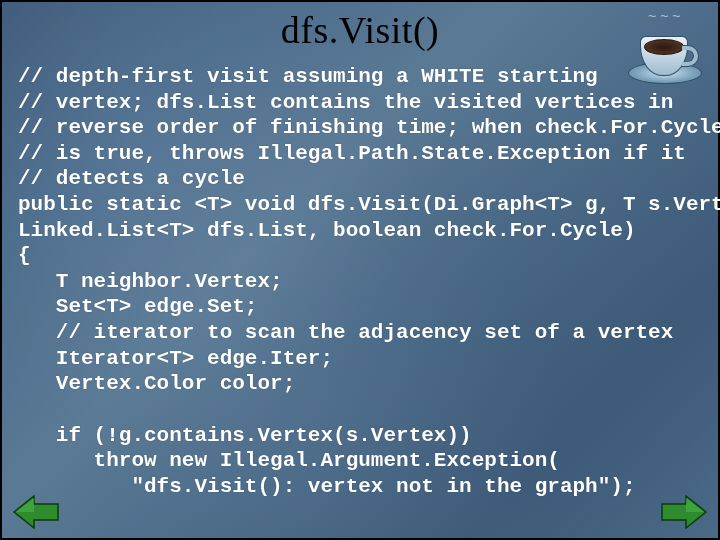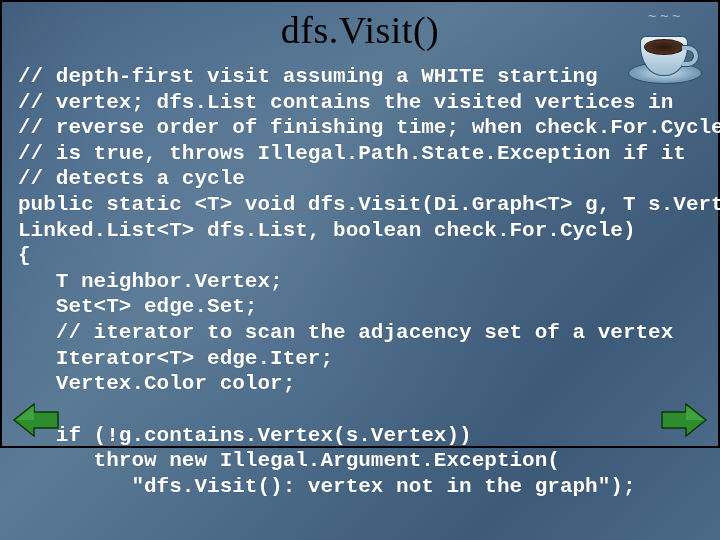--- a/index.html
+++ b/index.html
@@ -4,21 +4,21 @@
 <style>
   * { margin: 0; padding: 0; box-sizing: border-box; }
   html, body { width: 720px; height: 540px; overflow: hidden; }
   body {
     background: #4a6a8a;
     background: linear-gradient(135deg, #3d5a78 0%, #4a6a8a 20%, #5b7a95 40%, #4a6a88 60%, #3d5a78 80%, #4a6a88 100%);
     position: relative;
     font-family: Arial, Helvetica, sans-serif;
   }
   .slide {
-    width: 720px; height: 448px;
+    width: 720px; height: 540px;
     border: 2px solid #000;
     position: relative;
     
     background:
       radial-gradient(circle at 20% 30%, rgba(120,150,180,0.25) 0%, transparent 40%),
       radial-gradient(circle at 70% 60%, rgba(60,90,120,0.25) 0%, transparent 45%),
       radial-gradient(circle at 45% 80%, rgba(100,130,160,0.2) 0%, transparent 40%),
       linear-gradient(135deg, #3d5a78 0%, #4a6a8a 20%, #5b7a95 40%, #4a6a88 60%, #3d5a78 80%, #4a6a88 100%);
   }
   .title {

